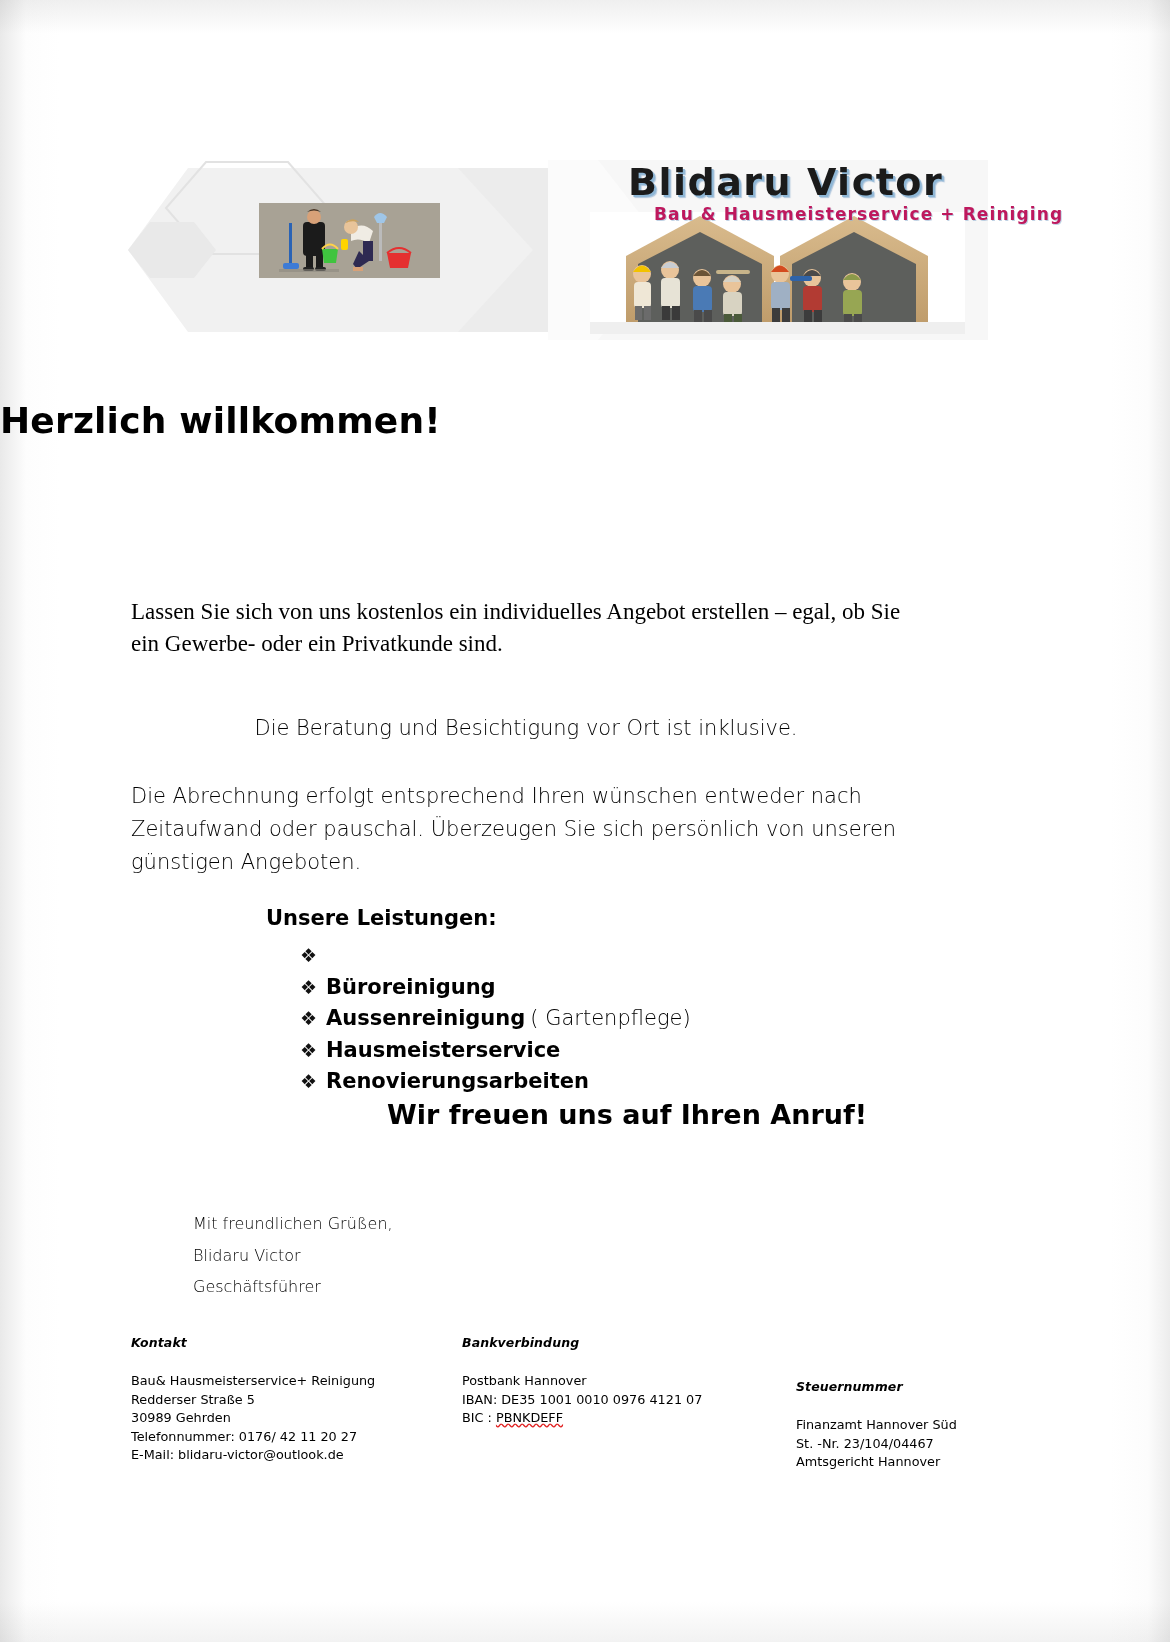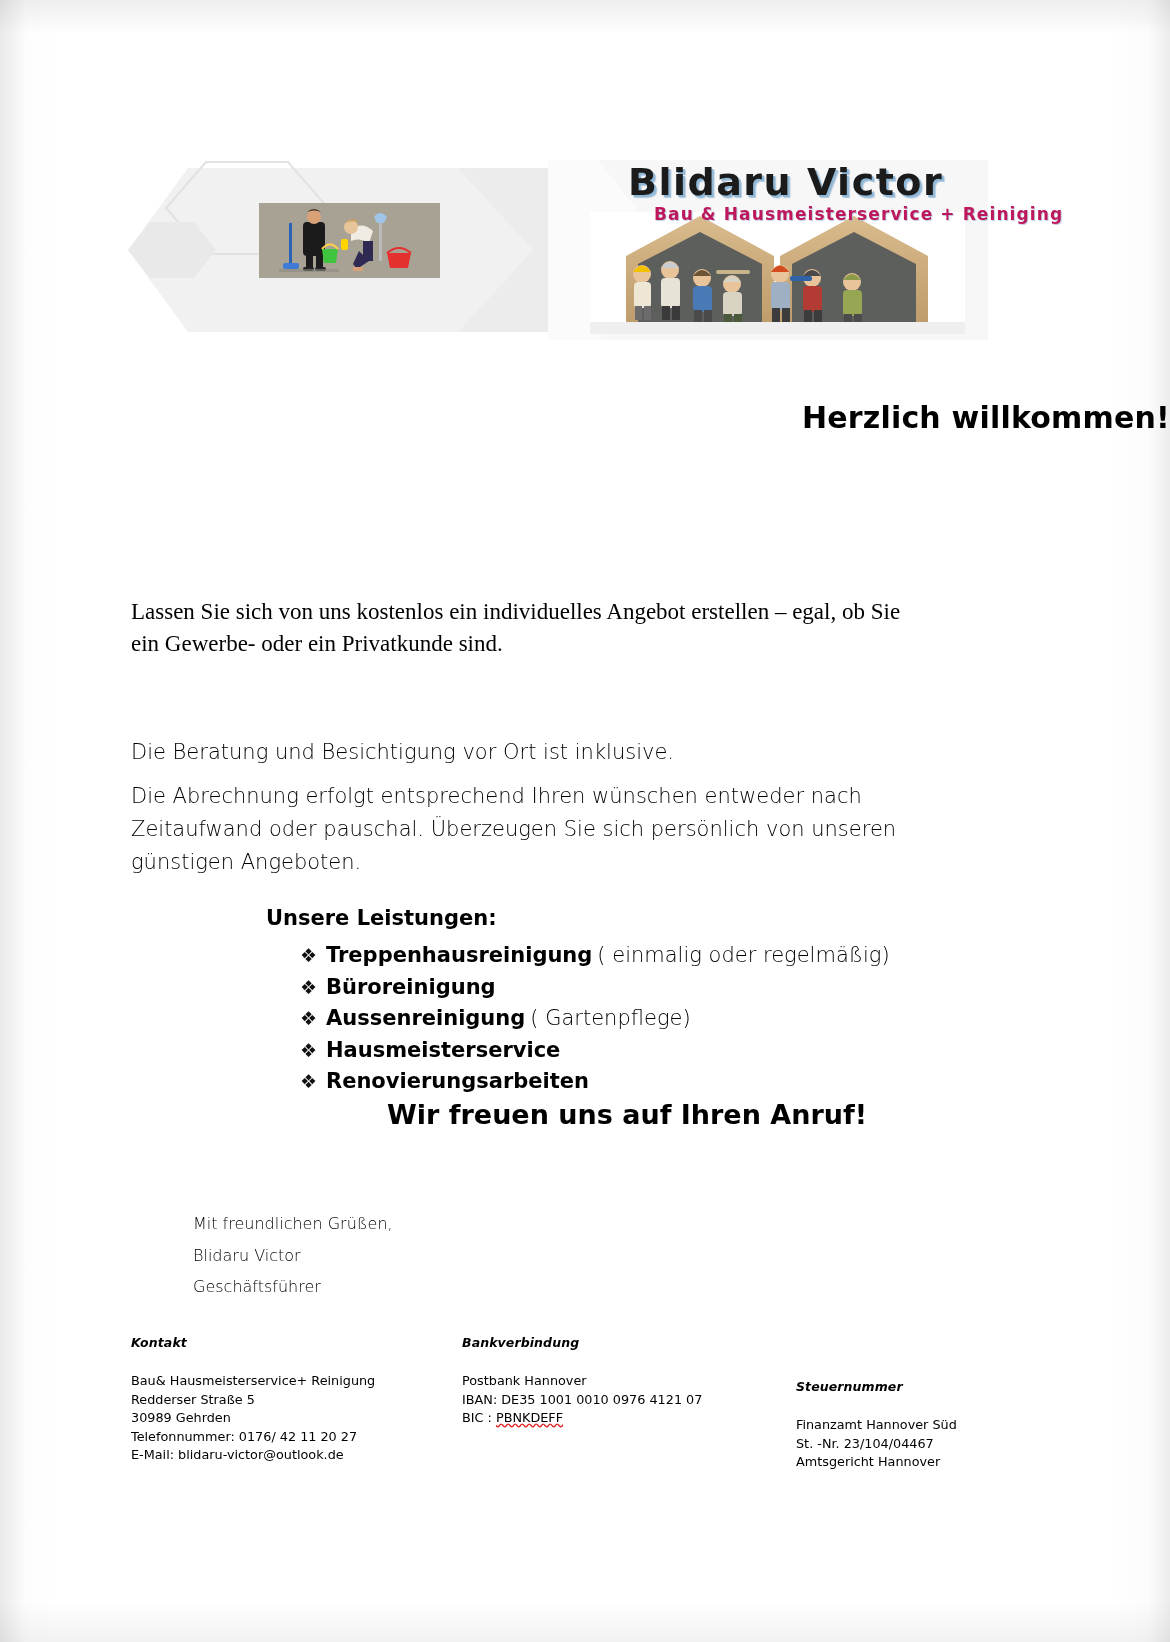--- a/index.html
+++ b/index.html
@@ -89,23 +89,23 @@
     white-space: nowrap;
     margin-left: 24px;
   }
 
   
   .heading {
     position: absolute;
     left: 0;
     top: 400px;
     width: 1170px;
-    text-align: right;
-    font-family: "DejaVu Sans", sans-serif;
-    font-size: 30px;
+    text-align: left;
+    font-family: "DejaVu Sans", sans-serif;
+    font-size: 36px;
     font-weight: bold;
     letter-spacing: .2px;
   }
 
   
   .para {
     position: absolute;
     left: 131px;
     width: 790px;
     font-size: 21px;
@@ -113,21 +113,21 @@
     font-family: "DejaVu Sans", sans-serif;
     font-weight: 300;
   }
   .para.serif {
     font-family: "Liberation Serif", serif;
     font-size: 23px;
     line-height: 32px;
   }
   #p1 { top: 474px; }
   #p2 { top: 596px; }
-  #p3 { top: 736px; }
+  #p3 { top: 712px; text-align: center; }
   #p4 { top: 780px; }
 
   
   .services-title {
     position: absolute;
     left: 266px;
     top: 906px;
     font-family: "DejaVu Sans", sans-serif;
     font-size: 21px;
     font-weight: bold;
@@ -365,21 +365,20 @@
 
   <div class="para serif" id="p2">Lassen Sie sich von uns kostenlos ein individuelles Angebot erstellen – egal, ob Sie ein Gewerbe- oder ein Privatkunde sind.</div>
   <div class="para" id="p3">Die Beratung und Besichtigung vor Ort ist inklusive.</div>
   <div class="para" id="p4">Die Abrechnung erfolgt entsprechend Ihren wünschen entweder nach Zeitaufwand oder pauschal. Überzeugen Sie sich persönlich von unseren günstigen Angeboten.</div>
 
   <div class="services-title">Unsere Leistungen:</div>
 
   <div class="service-list">
     <div class="service-item">
       <span class="bullet">❖</span>
-      <span><span class="svc-name">Treppenhausreinigung</span><span class="svc-note">( einmalig oder regelmäßig)</span></span>
     </div>
     <div class="service-item">
       <span class="bullet">❖</span>
       <span><span class="svc-name">Büroreinigung</span><span class="svc-note"></span></span>
     </div>
     <div class="service-item">
       <span class="bullet">❖</span>
       <span><span class="svc-name">Aussenreinigung</span><span class="svc-note">( Gartenpflege)</span></span>
     </div>
     <div class="service-item">

